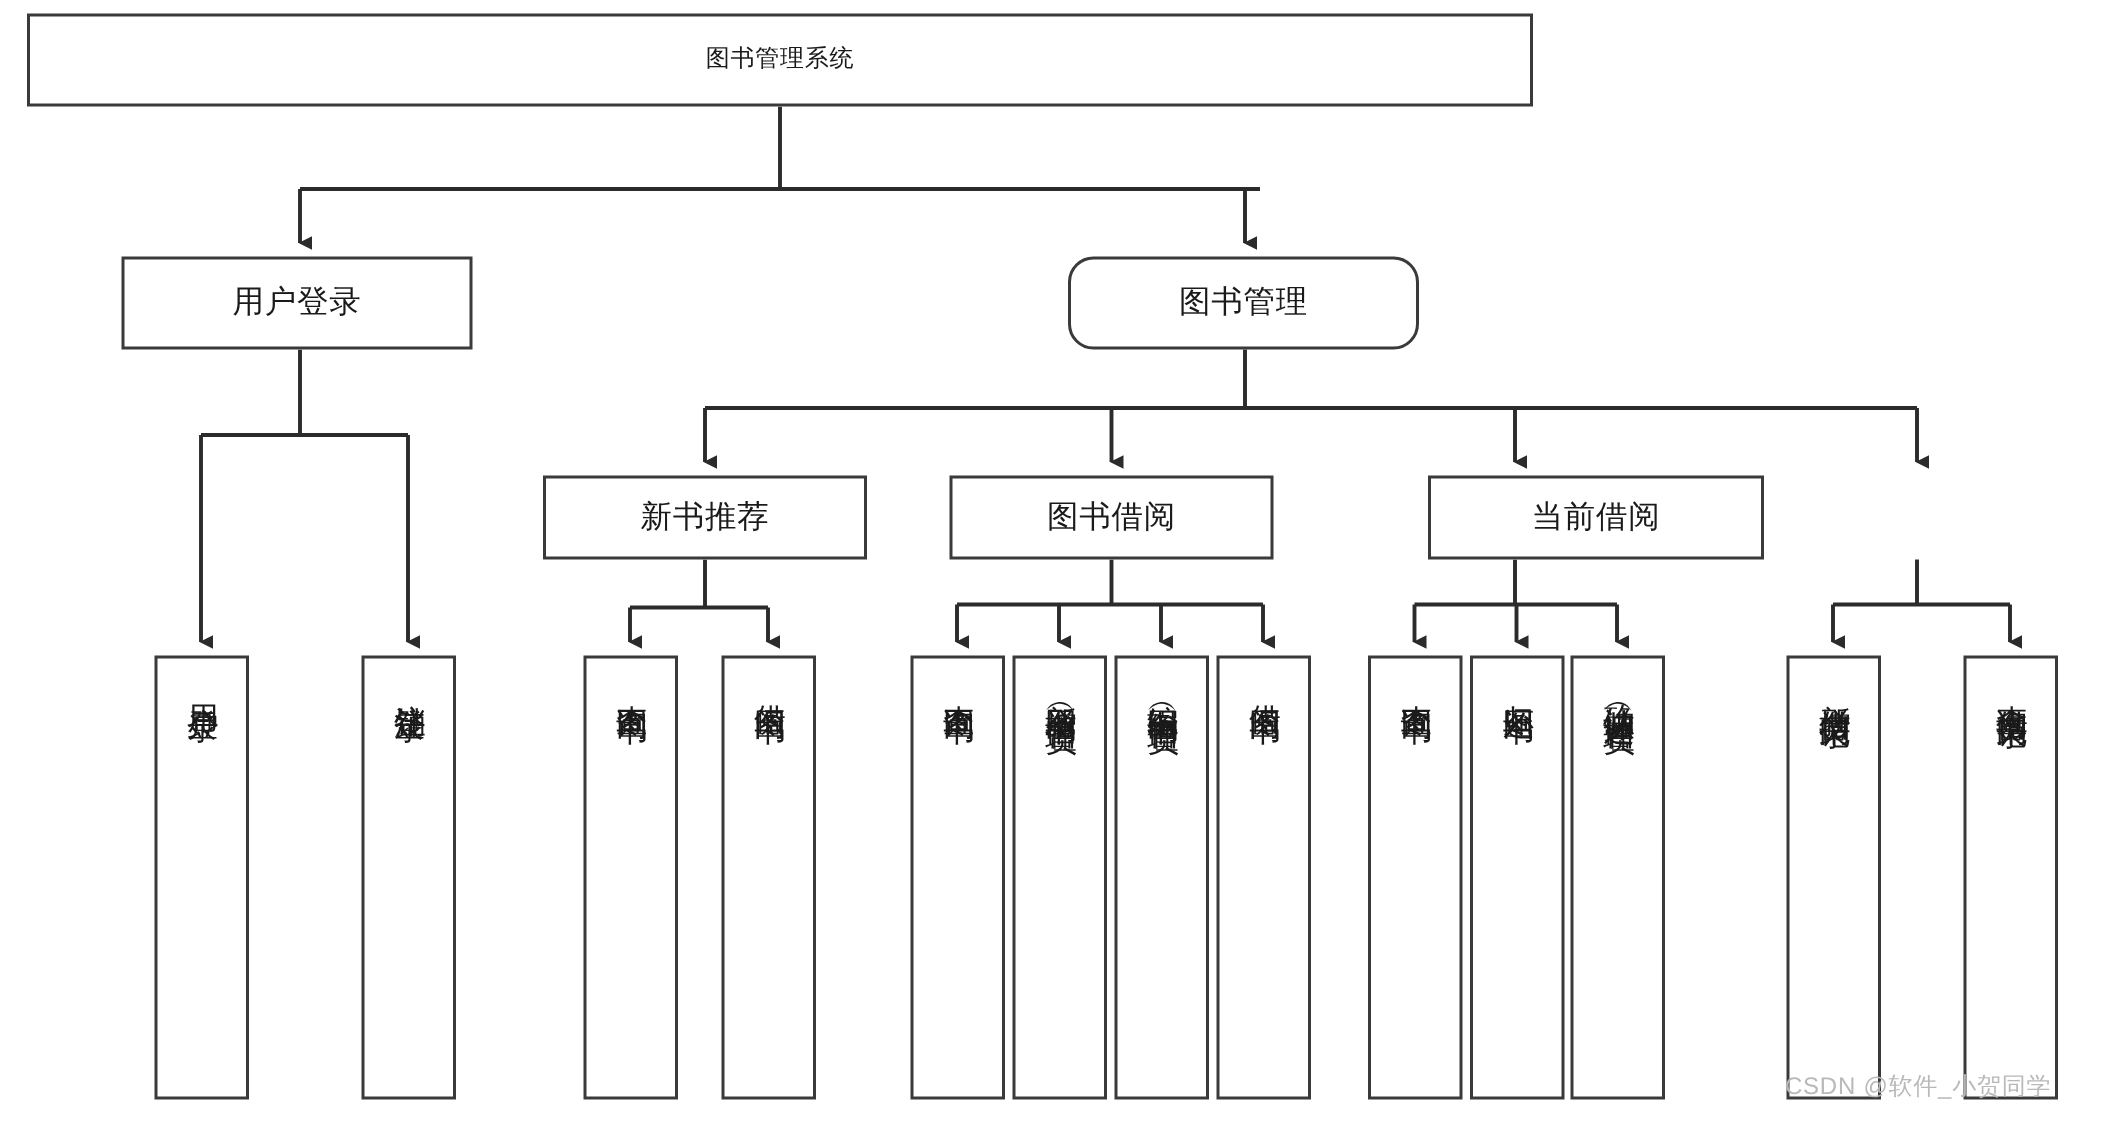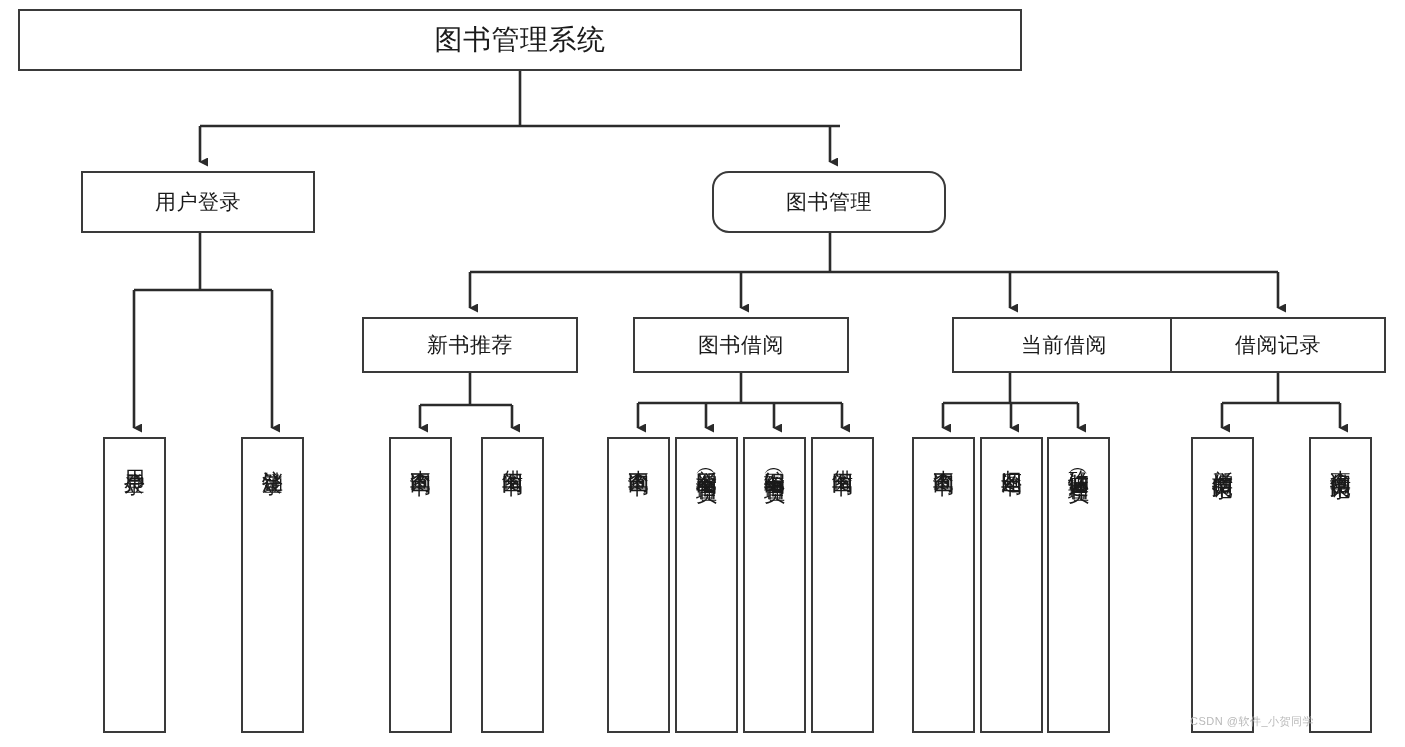--- a/index.html
+++ b/index.html
@@ -48,26 +48,26 @@
   .node.vertical {
     align-items: flex-start;
     padding-top: 14px;
   }
   .node.vertical .label {
     writing-mode: vertical-rl;
     text-orientation: upright;
     font-size: 21px;
     letter-spacing: 2px;
   }
-  .node.root .label { font-size: 28px; }
+  .node.root .label { font-size: 16px; }
   .watermark {
     position: absolute;
     left: 1190px;
     top: 714px;
-    font-size: 11px;
+    font-size: 16px;
     color: #b9b9b9;
     white-space: nowrap;
     letter-spacing: 0.5px;
   }
 </style>
 </head>
 <body>
 
 <div id="diagram-root">
 
@@ -134,23 +134,20 @@
 
   <div class="node horizontal" style="left:633px; top:317px; width:216px; height:56px;">
     <span class="label">图书借阅</span>
   </div>
   <div class="node horizontal" style="left:362px; top:317px; width:216px; height:56px;">
     <span class="label">新书推荐</span>
   </div>
   <div class="node horizontal" style="left:952px; top:317px; width:224px; height:56px;">
     <span class="label">当前借阅</span>
   </div>
-  <div class="node horizontal" style="left:1170px; top:317px; width:216px; height:56px;">
-    <span class="label">借阅记录</span>
-  </div>
 
   <div class="node vertical" style="left:103px; top:437px; width:63px; height:296px;">
     <span class="label">用户登录</span>
   </div>
   <div class="node vertical" style="left:241px; top:437px; width:63px; height:296px;">
     <span class="label">注销登录</span>
   </div>
 
   <div class="node vertical" style="left:389px; top:437px; width:63px; height:296px;">
     <span class="label">查询图书</span>

